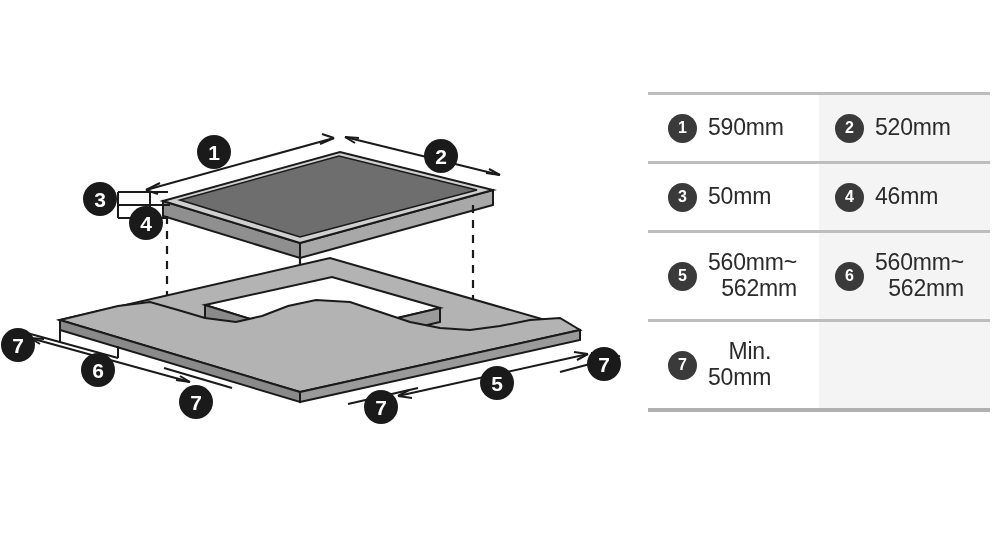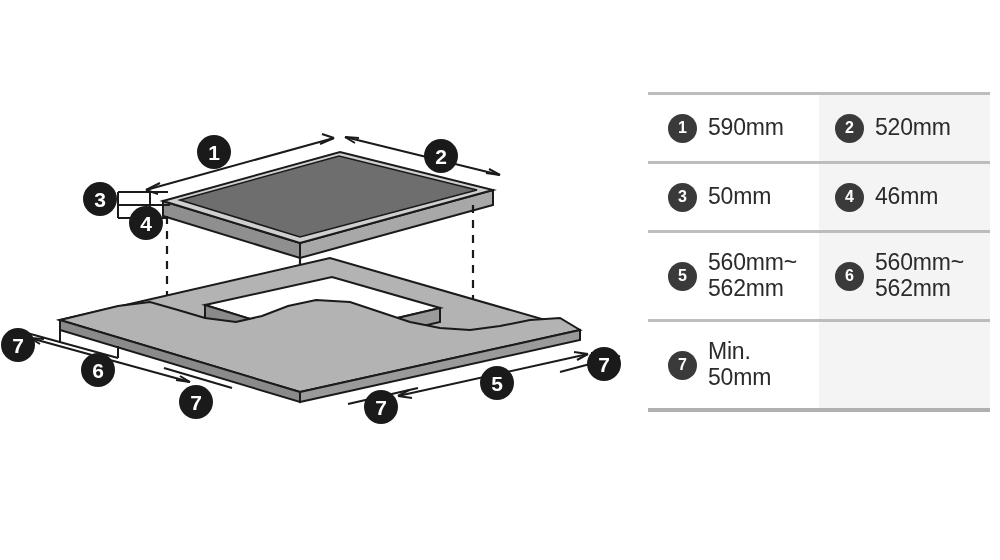--- a/index.html
+++ b/index.html
@@ -50,20 +50,21 @@
     font-size:16px;font-weight:bold;line-height:1;
     font-family:"Liberation Sans", sans-serif;
   }
   .cell-text{
     margin-left:11px;
     font-size:23px;
     color:#2b2b2b;
     line-height:1.12;
     letter-spacing:-0.2px;
     white-space:pre-line;
+    text-align:right;
   }
   .cell-empty{}
 
   
   .dbadge-circle{fill:#1a1a1a;}
   .dbadge-text{
     fill:#ffffff;font-family:"Liberation Sans", sans-serif;
     font-size:21px;font-weight:bold;text-anchor:middle;
   }
 </style>

